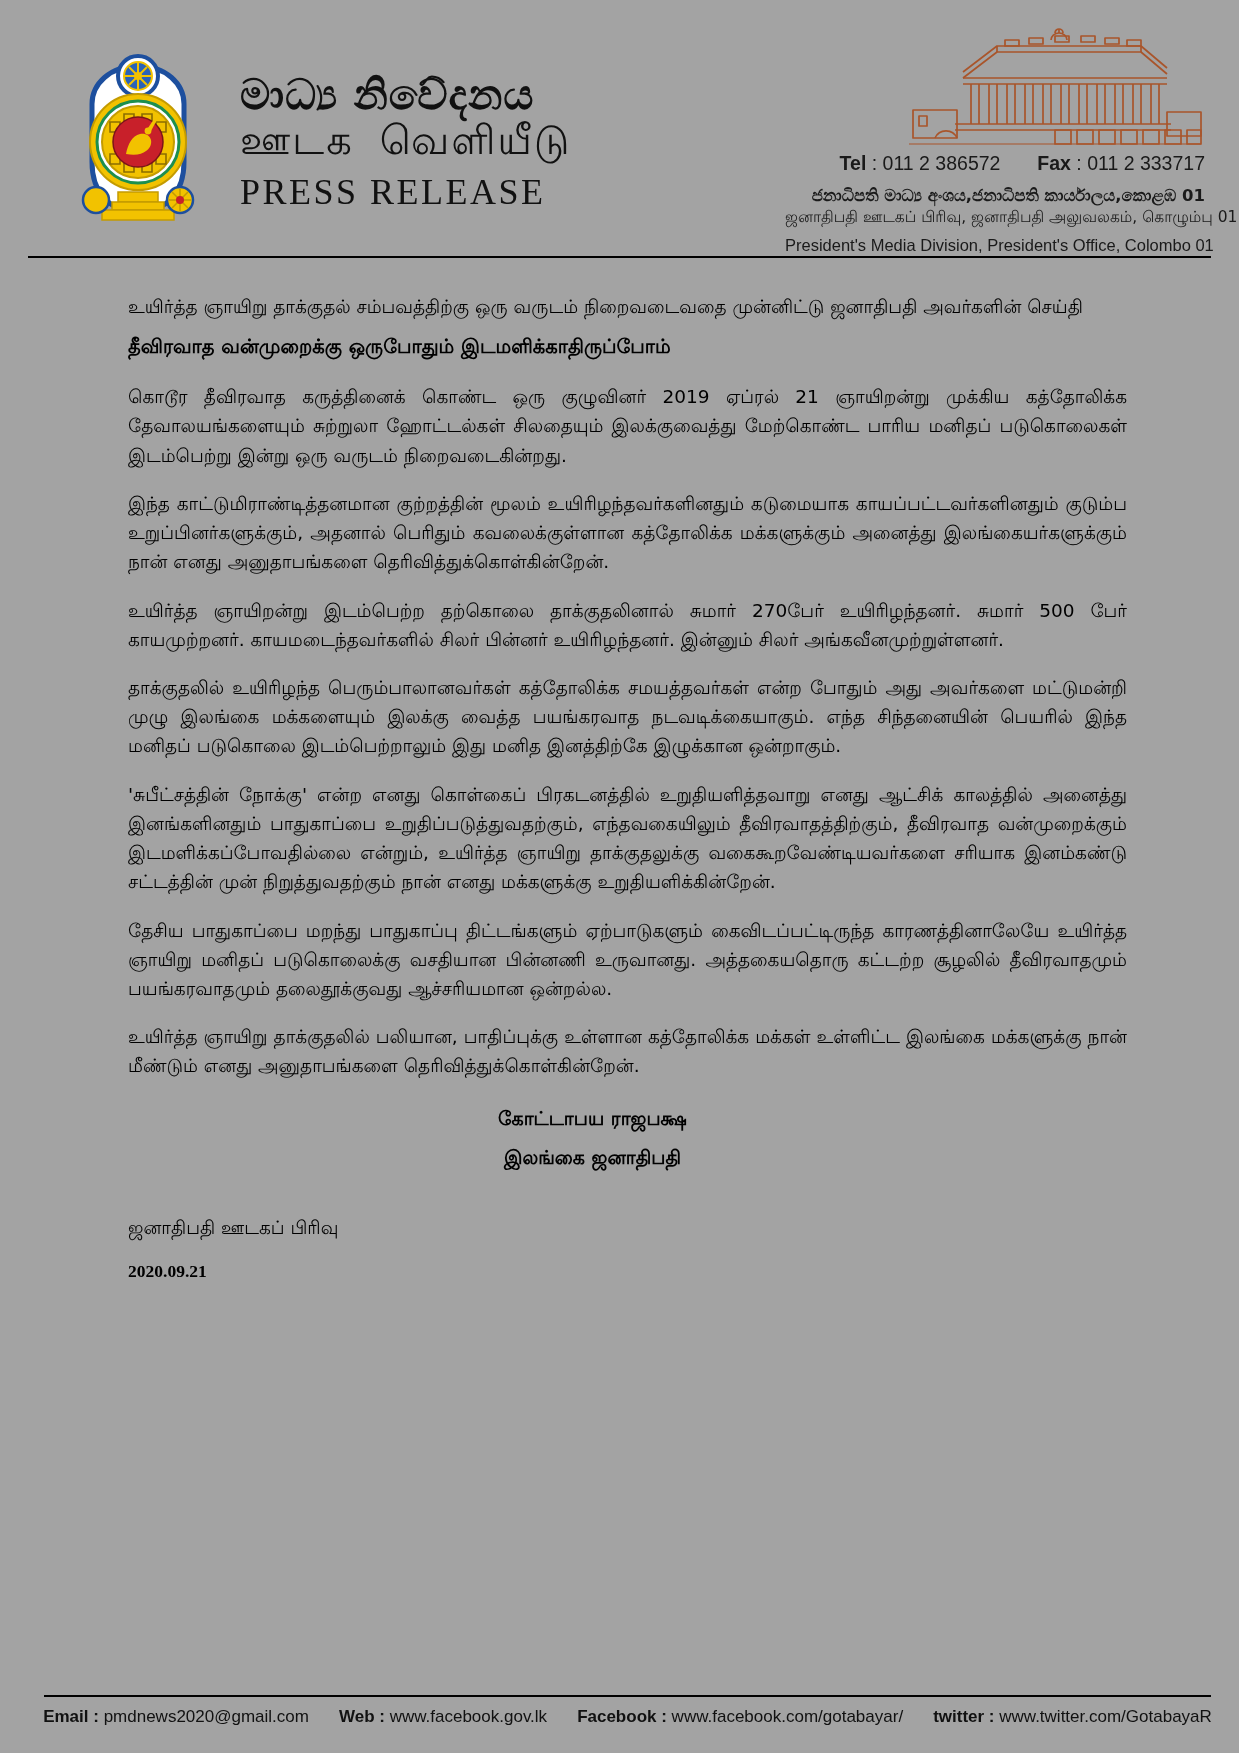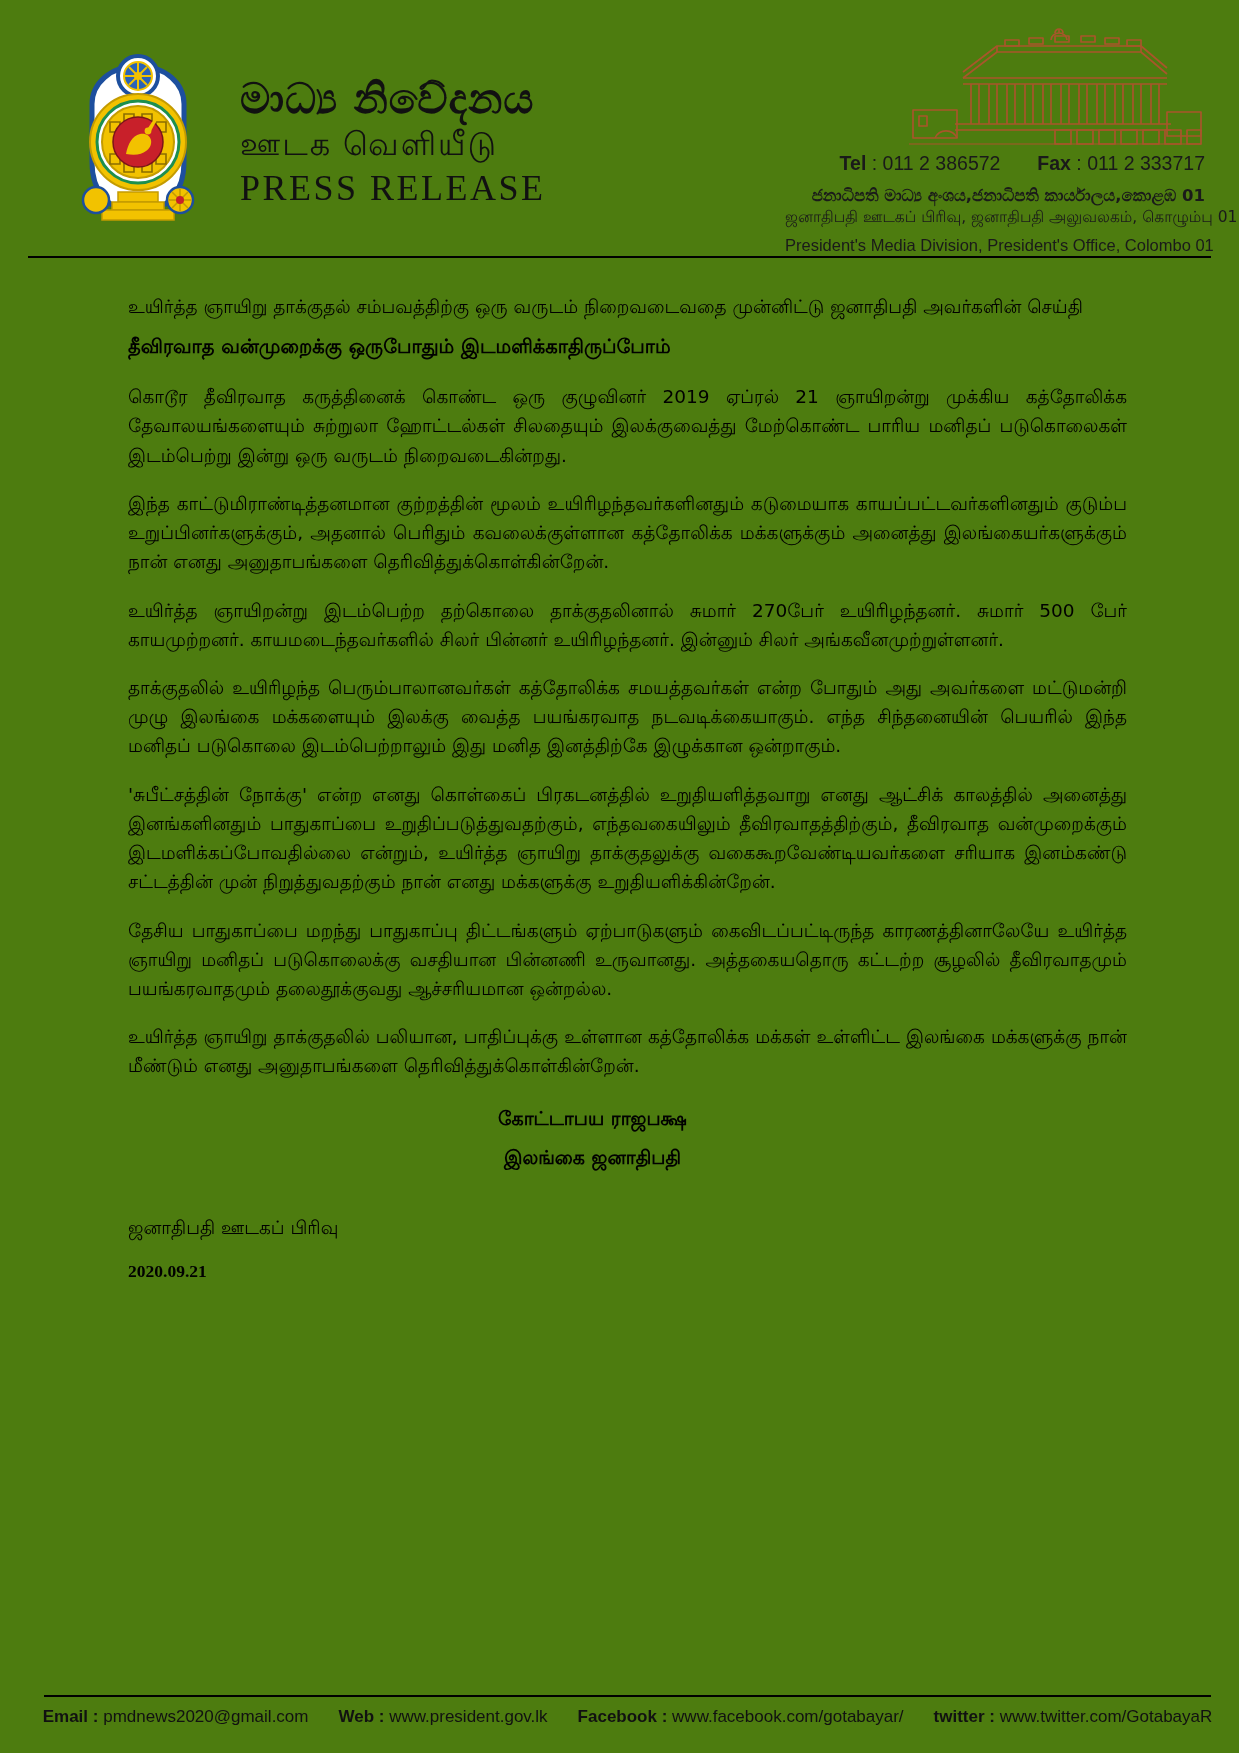--- a/index.html
+++ b/index.html
@@ -8,21 +8,21 @@
     background: #ffffff;
   }
   body {
     font-family: "Liberation Sans", sans-serif;
     color: #000000;
   }
   .page {
     position: relative;
     width: 1239px;
     height: 1753px;
-    background: #4d7c0f;
+    background: #a3a3a3;
     overflow: hidden;
     box-sizing: border-box;
   }
 
   
   .header {
     position: relative;
     display: flex;
     align-items: flex-start;
     justify-content: space-between;
@@ -47,22 +47,22 @@
   }
   .title-sinhala {
     font-family: "DejaVu Sans", sans-serif;
     font-size: 42px;
     font-weight: 700;
     letter-spacing: 1px;
     color: #111;
     white-space: nowrap;
   }
   .title-tamil {
-    font-family: Liberation Sans, sans-serif;
-    font-size: 32px;
+    font-family: Liberation Mono, monospace;
+    font-size: 40px;
     font-weight: 400;
     letter-spacing: 2px;
     color: #111;
     margin-top: 8px;
     white-space: nowrap;
   }
   .title-english {
     font-family: "Liberation Serif", serif;
     font-size: 36px;
     font-weight: 400;
@@ -360,21 +360,21 @@
 
   <div class="footer">
     <hr class="footer-rule">
     <div class="footer-line">
       <span class="footer-item">
         <span class="k">Email :</span>
         <span class="v">pmdnews2020@gmail.com</span>
       </span>
       <span class="footer-item">
         <span class="k">Web :</span>
-        <span class="v">www.president.gov.lk</span>
+        <span class="v">www.facebook.gov.lk</span>
       </span>
       <span class="footer-item">
         <span class="k">Facebook :</span>
         <span class="v">www.facebook.com/gotabayar/</span>
       </span>
       <span class="footer-item">
         <span class="k">twitter :</span>
         <span class="v">www.twitter.com/GotabayaR</span>
       </span>
     </div>

